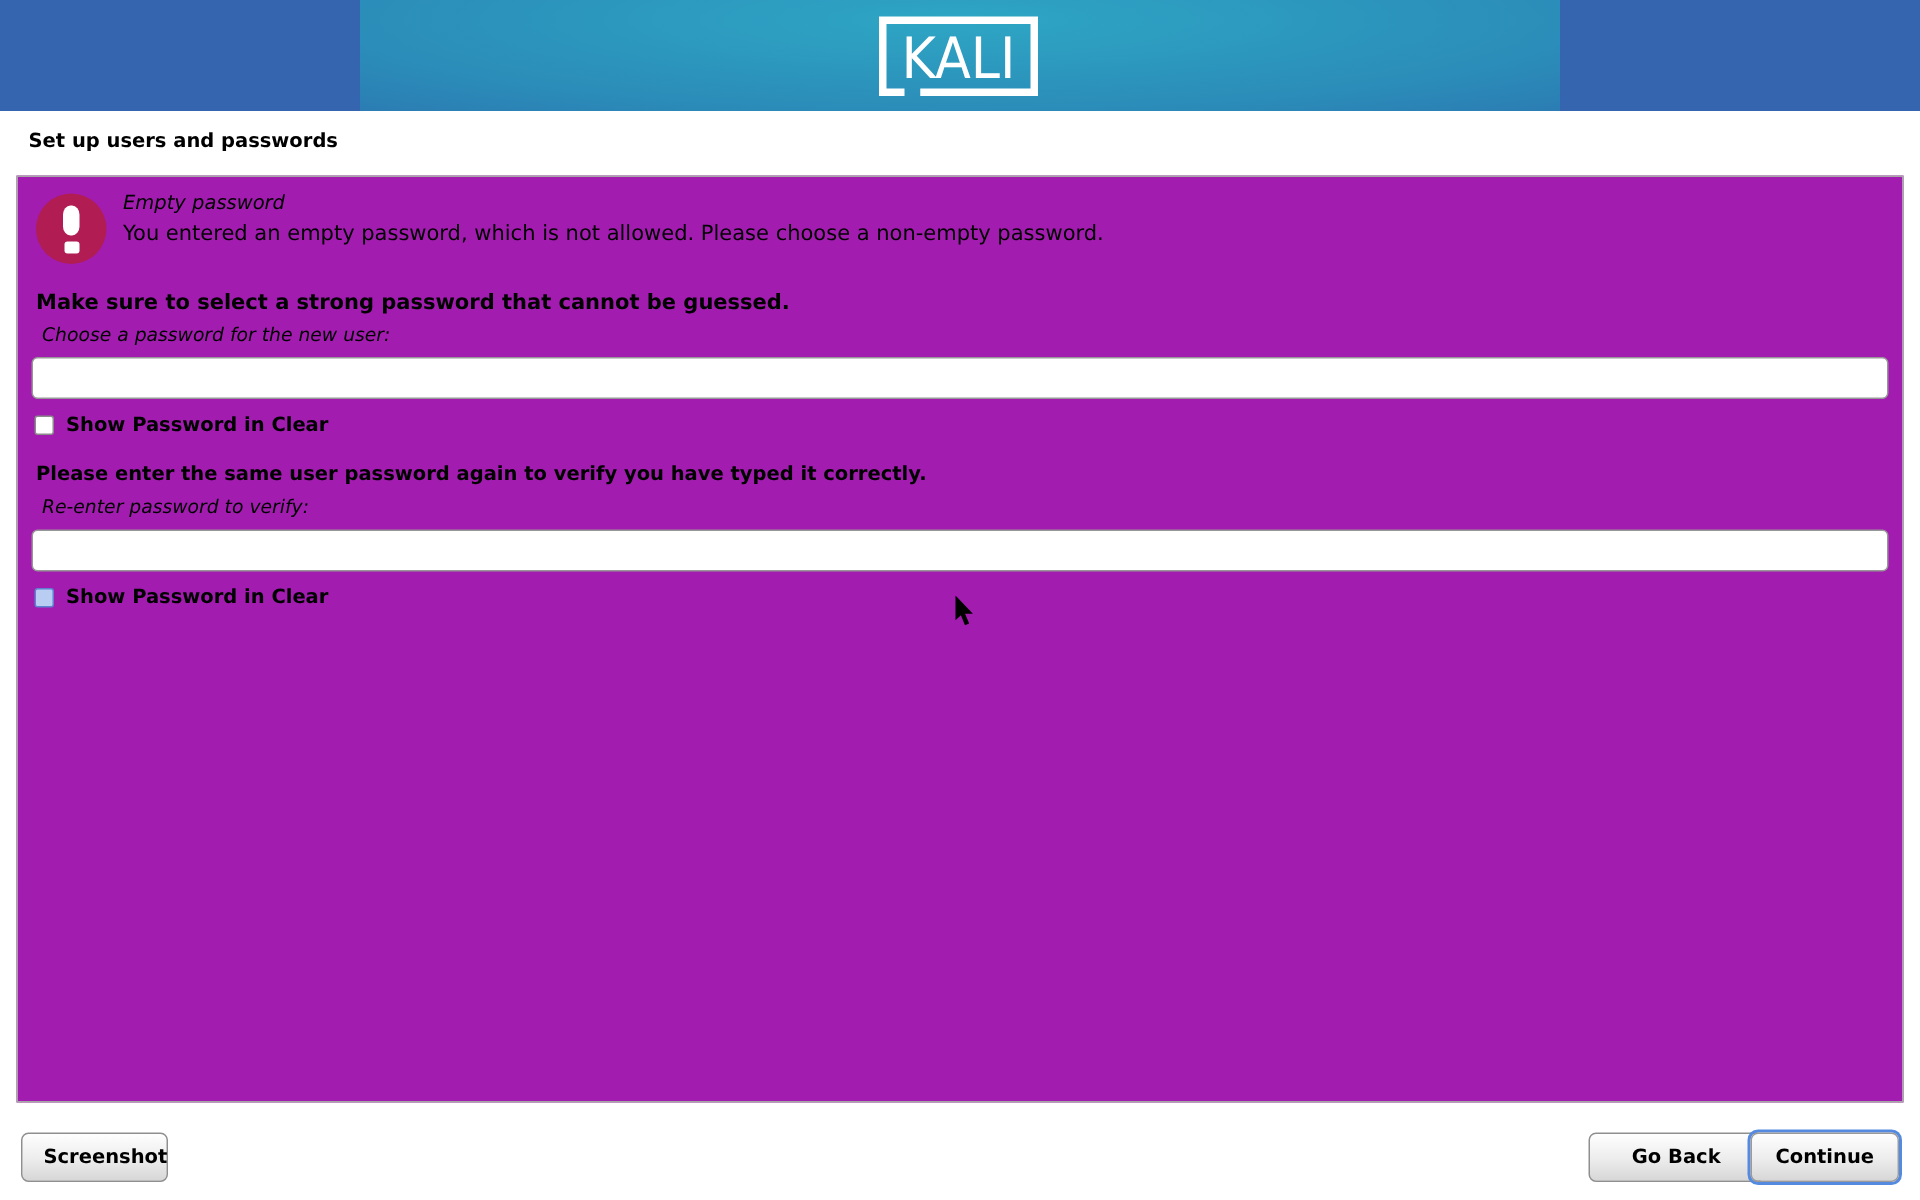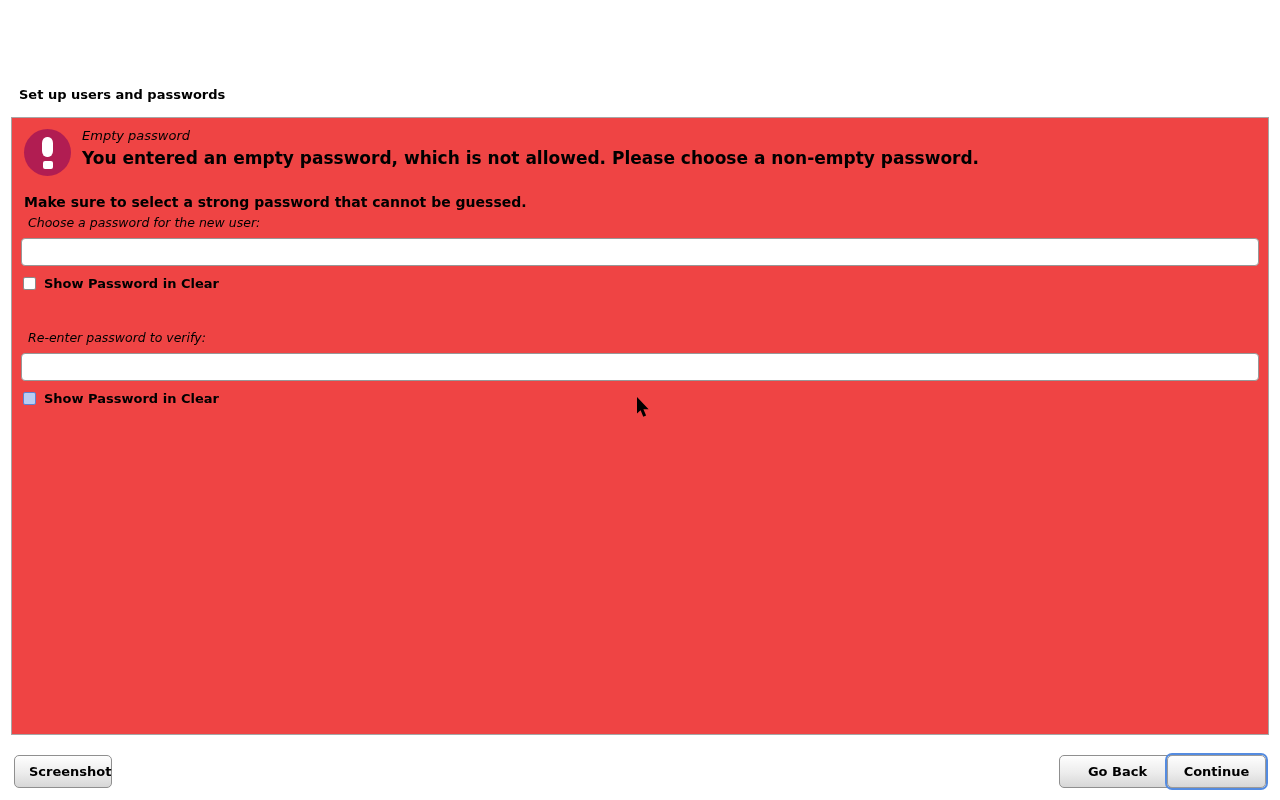--- a/index.html
+++ b/index.html
@@ -12,28 +12,28 @@
   .banner .flat-left{position:absolute;left:0;top:0;width:240px;height:74px;background:#3565ae;}
   .banner .flat-right{position:absolute;left:1040px;top:0;width:240px;height:74px;background:#3565ae;}
   .banner .center{position:absolute;left:240px;top:0;width:800px;height:74px;
     background:radial-gradient(ellipse 135% 210% at 50% 18%, #2ea6c4 0%, #2b8db9 38%, #2b63a9 78%, #2a57a4 100%);}
   .kali-logo{position:absolute;left:584px;top:9px;width:110px;height:57px;}
 
   
   .page-title{position:absolute;left:19px;top:87px;font-size:13px;font-weight:bold;}
 
   
-  .content{position:absolute;left:11px;top:117px;width:1258px;height:618px;border:1px solid #a6a6a6;background:#ef4444;}
+  .content{position:absolute;left:11px;top:117px;width:1258px;height:618px;border:1px solid #a6a6a6;background:#a21caf;}
 
   
   .alert-icon{position:absolute;left:12px;top:11px;width:47px;height:47px;border-radius:50%;background:#b11d52;}
   .alert-icon .bar{position:absolute;left:50%;top:8px;width:11px;height:20px;margin-left:-5.5px;background:#fff;border-radius:5px/6px;}
   .alert-icon .dot{position:absolute;left:50%;top:32px;width:10px;height:8px;margin-left:-5px;background:#fff;border-radius:2px;}
   .alert-title{position:absolute;left:70px;top:10px;font-size:13px;font-style:italic;}
-  .alert-msg{position:absolute;left:70px;top:30px;font-size:17px;font-weight:bold;}
+  .alert-msg{position:absolute;left:70px;top:30px;font-size:14px;font-weight:normal;}
 
   
   .sec1-heading{position:absolute;left:12px;top:76px;font-size:14px;font-weight:bold;}
   .sec1-label{position:absolute;left:16px;top:97px;font-size:12.5px;font-style:italic;}
   .sec2-heading{position:absolute;left:12px;top:191px;font-size:13px;font-weight:bold;}
   .sec2-label{position:absolute;left:16px;top:212px;font-size:12.5px;font-style:italic;text-align:right;}
 
   
   .pw-input{position:absolute;left:9px;width:1238px;height:28px;border:1px solid #979797;border-radius:4px;background:#fff;
     font-family:inherit;font-size:13px;padding:0 8px;outline:none;}
@@ -57,20 +57,29 @@
   .btn-continue{left:1167px;top:755px;width:99px;box-shadow:0 0 0 2px #548be0;border-color:#9a9a9a;}
 
   
   .cursor{position:absolute;left:636px;top:397px;width:14px;height:21px;pointer-events:none;}
 </style>
 </head>
 <body>
 
 <div class="screen">
 
+  <div class="banner">
+    <div class="flat-left"></div>
+    <div class="center"></div>
+    <div class="flat-right"></div>
+    <svg class="kali-logo" viewBox="0 0 110 57">
+      <path d="M 19 52.5 L 4.5 52.5 L 4.5 4.5 L 105.5 4.5 L 105.5 52.5 L 29.5 52.5" fill="none" stroke="#ffffff" stroke-width="5"></path>
+      <text x="55" y="43" text-anchor="middle" textLength="76" lengthAdjust="spacingAndGlyphs" font-family="'DejaVu Sans', sans-serif" font-size="38" fill="#ffffff">KALI</text>
+    </svg>
+  </div>
 
   <div class="page-title">Set up users and passwords</div>
 
   <div class="content">
 
     <div class="alert-icon">
       <div class="bar"></div>
       <div class="dot"></div>
     </div>
     <div class="alert-title">Empty password</div>
@@ -78,20 +87,21 @@
 
     <div class="sec1-heading">Make sure to select a strong password that cannot be guessed.</div>
     <div class="sec1-label">Choose a password for the new user:</div>
     <input class="pw-input first" type="text" value="" style="">
 
     <div class="cb-row first">
       <div class="cb-box"></div>
       <div class="cb-label">Show Password in Clear</div>
     </div>
 
+    <div class="sec2-heading">Please enter the same user password again to verify you have typed it correctly.</div>
     <div class="sec2-label">Re-enter password to verify:</div>
     <input class="pw-input second" type="text" value="" style="">
 
     <div class="cb-row second">
       <div class="cb-box focused"></div>
       <div class="cb-label">Show Password in Clear</div>
     </div>
 
   </div>
 

